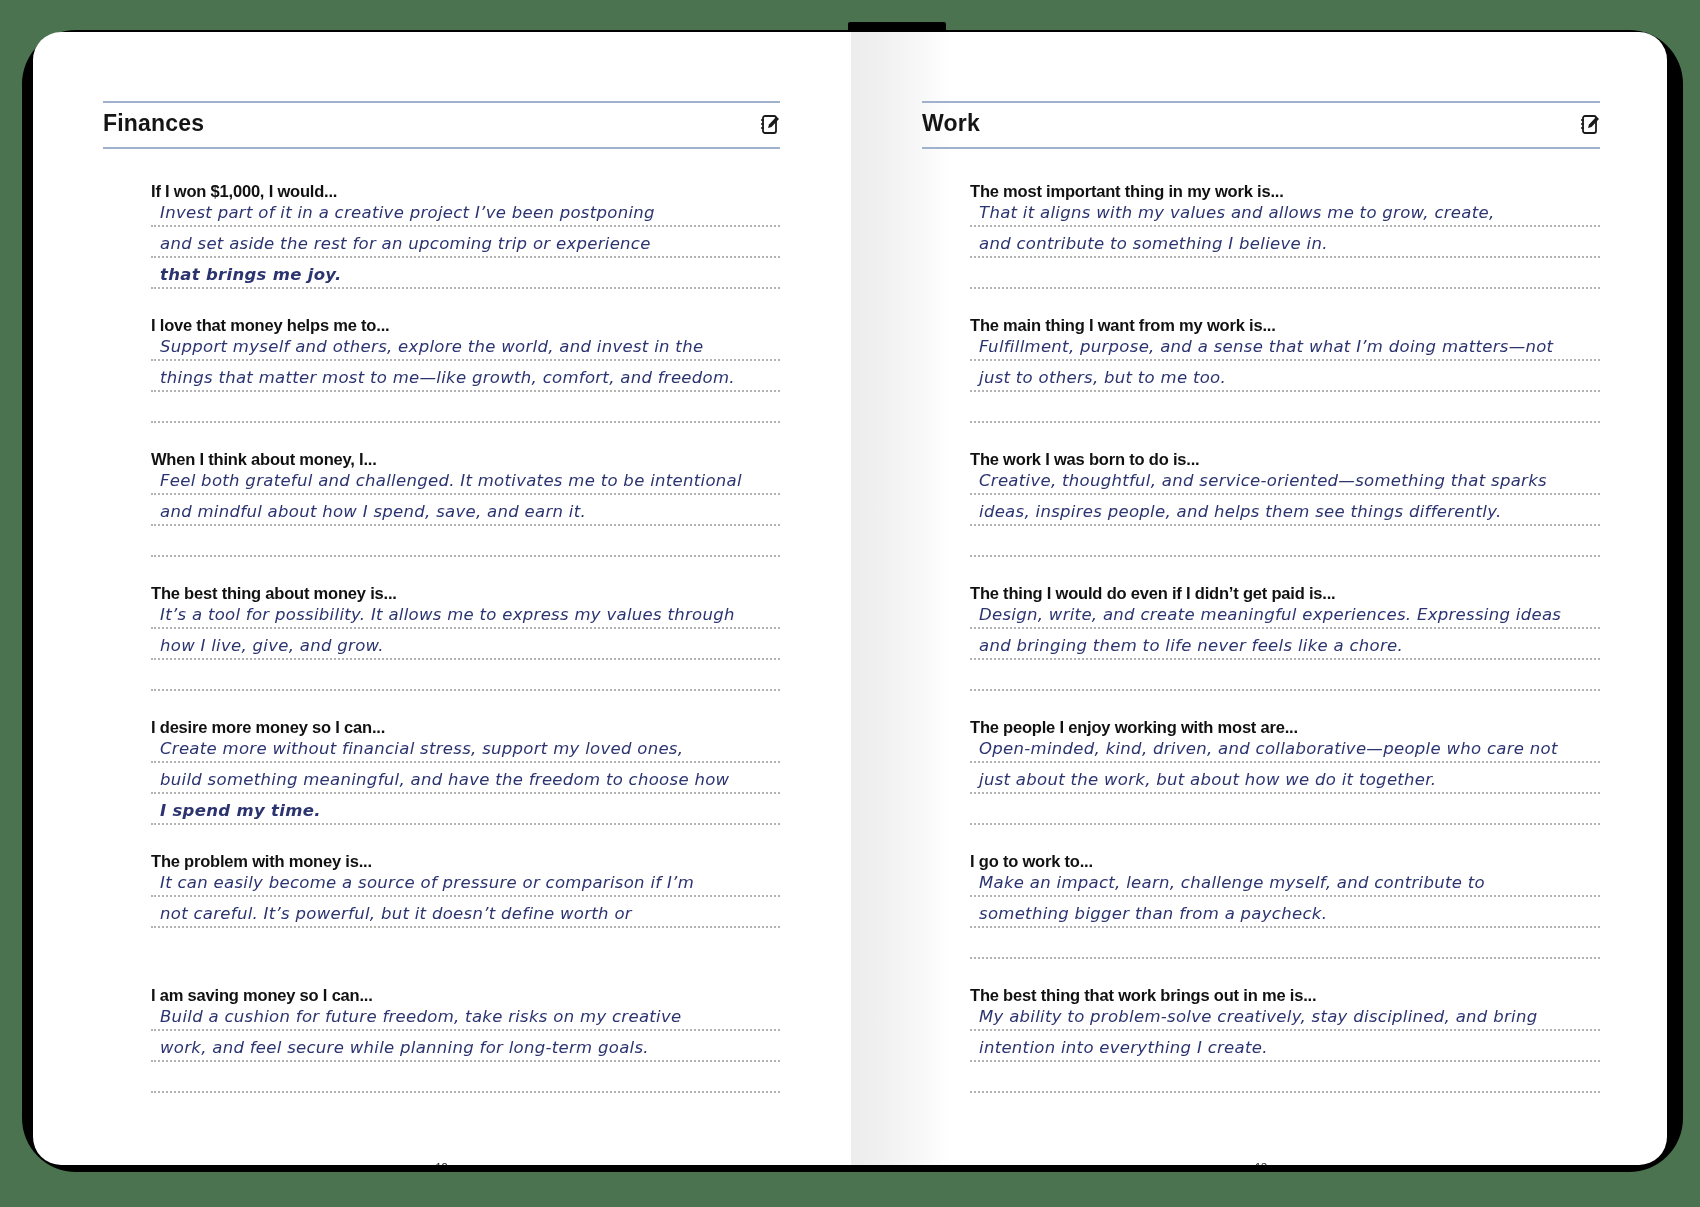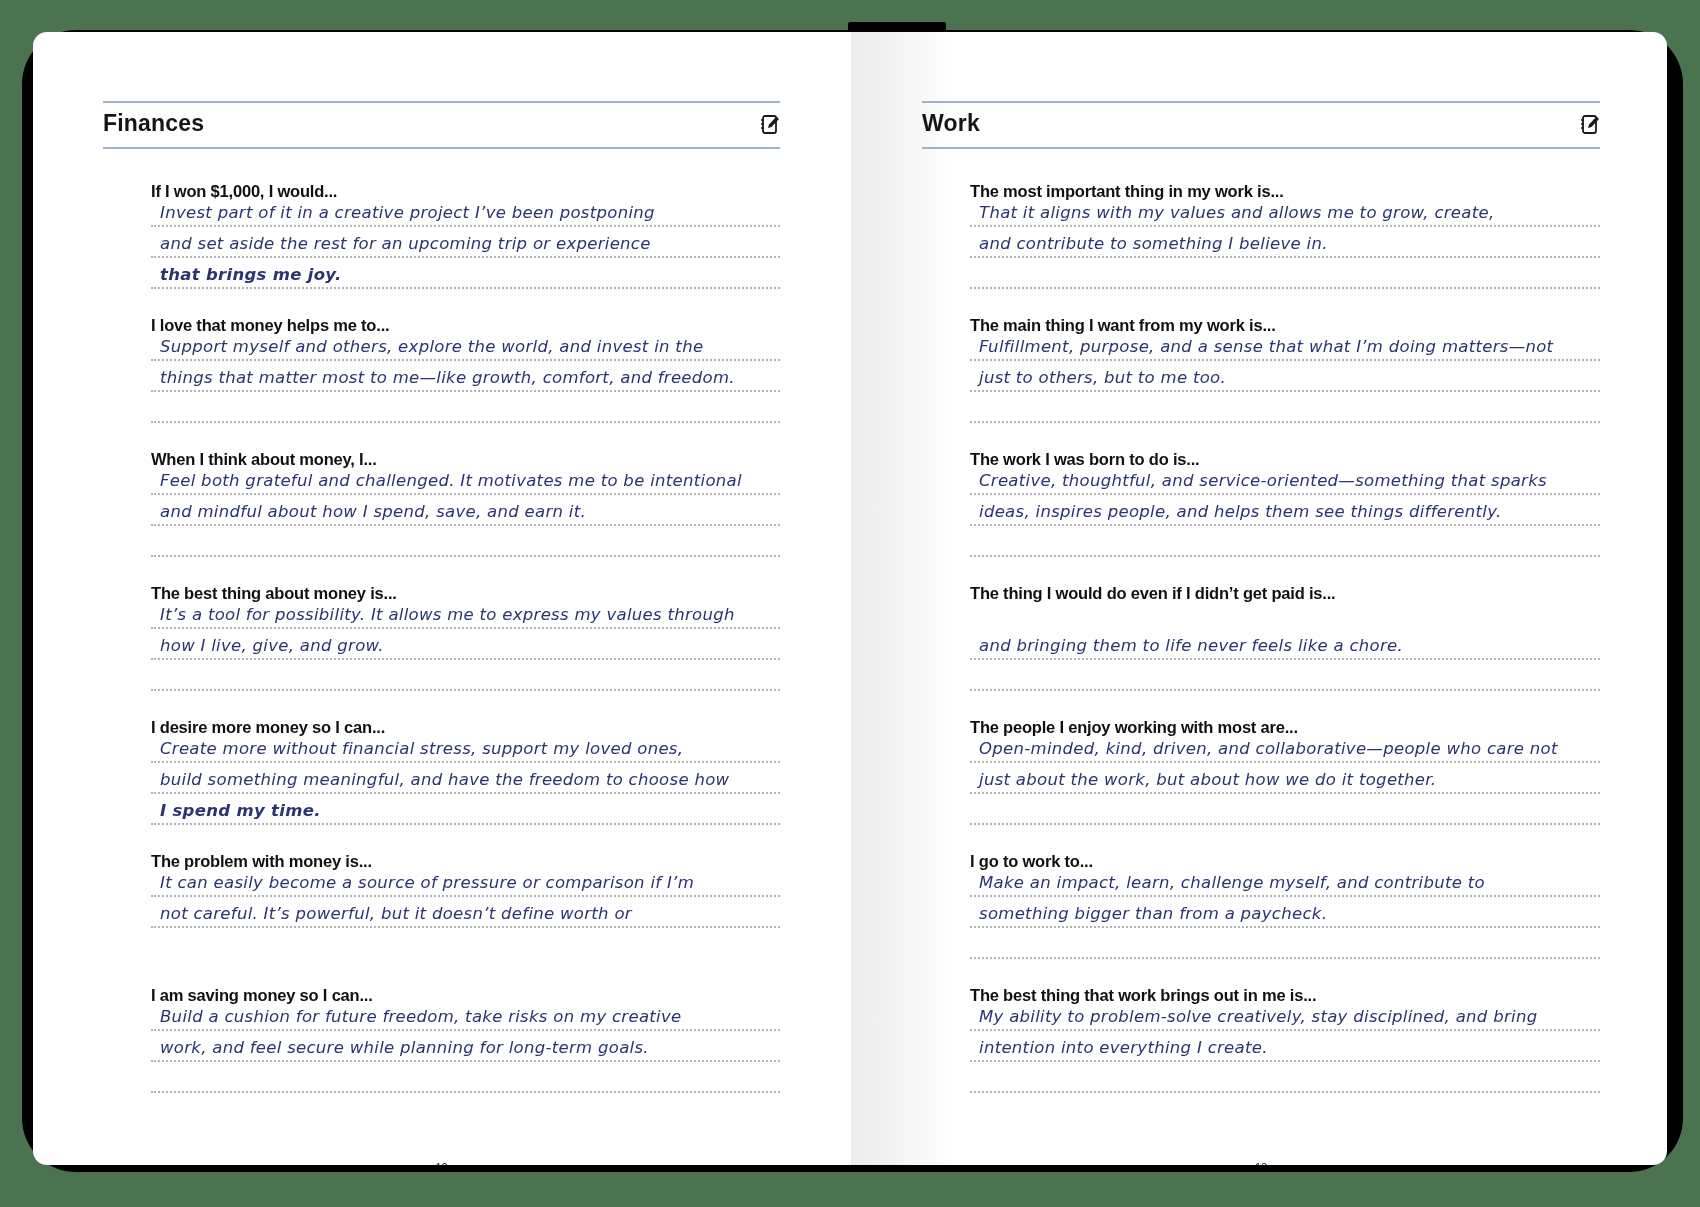--- a/index.html
+++ b/index.html
@@ -17,21 +17,21 @@
   }
   .book-spine-cap {
     position: absolute; left: 848px; top: 22px;
     width: 98px; height: 10px; background: #000;
     border-radius: 2px 2px 0 0;
   }
   .book {
     position: absolute; left: 33px; top: 32px;
     width: 1634px; height: 1133px;
     background: #fff;
-    border-radius: 14px;
+    border-radius: 28px;
     overflow: hidden;
   }
   .spine {
     position: absolute; left: 818px; top: 0; width: 100px; height: 100%;
     background: linear-gradient(to right, #ececec 0%, #f1f1f1 35%, #f8f8f8 70%, #ffffff 100%);
   }
   .page {
     position: absolute; top: 0; height: 100%;
   }
   .page.left { left: 70px; width: 677px; }
@@ -230,20 +230,23 @@
           </div>
         <div class="line l2">
             <span class="hw">ideas, inspires people, and helps them see things differently.</span>
           </div>
         <div class="line l3">
             <span class="hw"></span>
           </div>
       </div>
       <div class="section">
         <div class="prompt">The thing I would do even if I didn’t get paid is...</div>
+        <div class="line l1">
+            <span class="hw">Design, write, and create meaningful experiences. Expressing ideas</span>
+          </div>
         <div class="line l2">
             <span class="hw">and bringing them to life never feels like a chore.</span>
           </div>
         <div class="line l3">
             <span class="hw"></span>
           </div>
       </div>
       <div class="section">
         <div class="prompt">The people I enjoy working with most are...</div>
         <div class="line l1">

